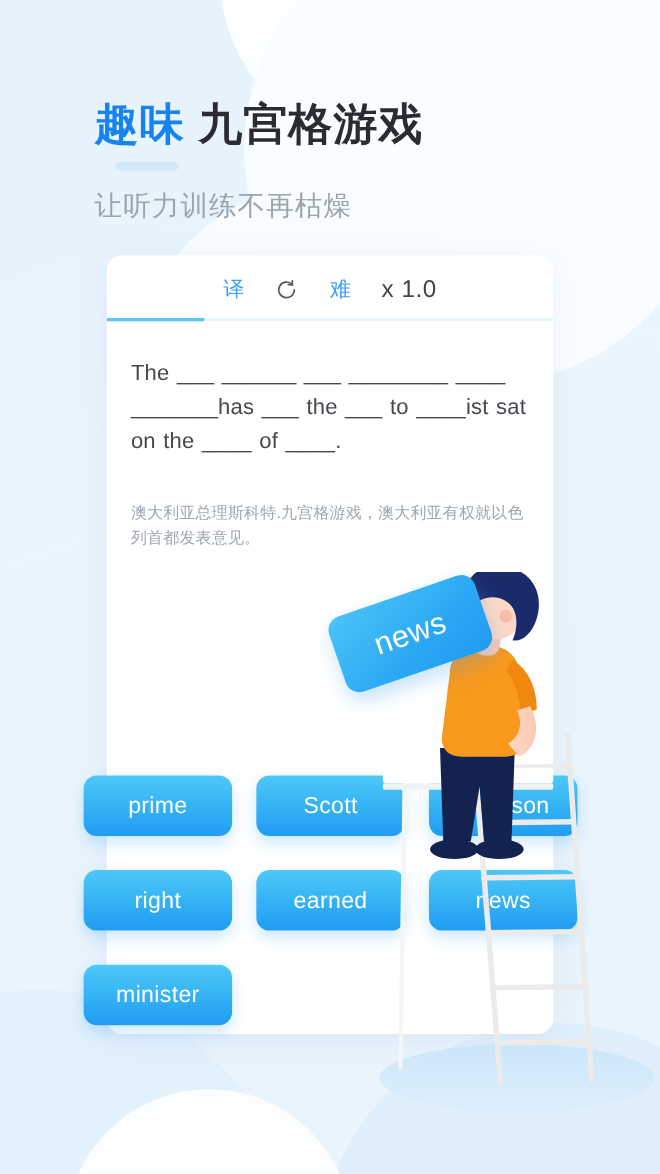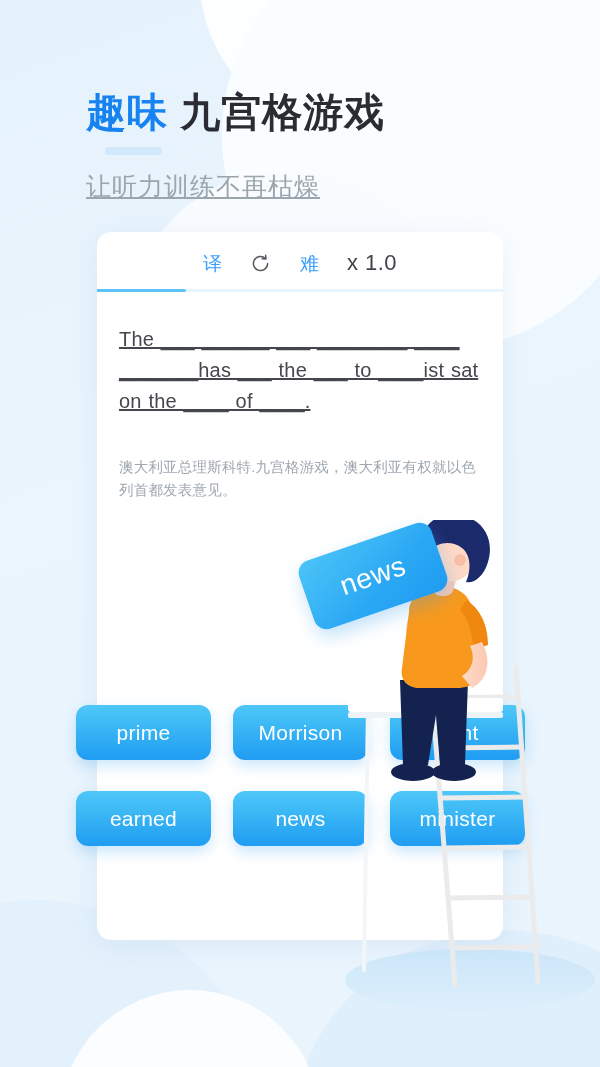--- a/index.html
+++ b/index.html
@@ -39,21 +39,20 @@
   .title .accent { color:#1683f0; }
   .title-underline {
     position:absolute; left:105px; top:147px;
     width:57px; height:8px; border-radius:4px;
     background:#d2e8fb;
   }
   .subtitle {
     position:absolute; left:86px; top:170px;
     font-size:25px; color:#9aa5ae; letter-spacing:1px;
     white-space:nowrap;
-    text-decoration:underline;
   }
 
   
   #card {
     position:absolute; left:97px; top:232px;
     width:406px; height:708px;
     background:#ffffff;
     border-radius:14px;
     box-shadow:0 6px 26px rgba(120,160,200,0.13);
     z-index:6;
@@ -78,21 +77,21 @@
   }
   .progress-fill {
     position:absolute; left:0; top:0; height:3px;
     background:#5ec2fb;
     border-radius:0 2px 2px 0;
   }
 
   .passage {
     position:absolute; left:22px; top:92px; width:366px;
     font-size:20px; line-height:31px; color:#44474d;
-    letter-spacing:0.2px; word-spacing:1px;text-decoration:underline;
+    letter-spacing:0.2px; word-spacing:1px;
   }
   .translation {
     position:absolute; left:22px; top:224px; width:362px;
     font-size:14.5px; line-height:23px; color:#9fa7b0;
     letter-spacing:0.2px;
   }
 
   
   #grid {
     position:absolute; left:76px; top:705px;
@@ -233,18 +232,19 @@
     <circle cx="180" cy="40" r="6" fill="#f8bfa8"></circle>
 
     <path d="M144 24 C140 2 162 -10 184 -4 C206 2 214 22 208 42 C204 56 194 64 186 62 C192 48 190 34 182 28 C172 20 156 22 150 32 Z" fill="#1b2a6b"></path>
   </svg>
 </div>
 
 <div class="news-tile">news</div>
 
 <div id="grid">
     <div class="tile">prime</div>
+    <div class="tile">Scott</div>
     <div class="tile">Morrison</div>
     <div class="tile">right</div>
     <div class="tile">earned</div>
     <div class="tile">news</div>
     <div class="tile">minister</div>
   </div>
 
 </body></html>

